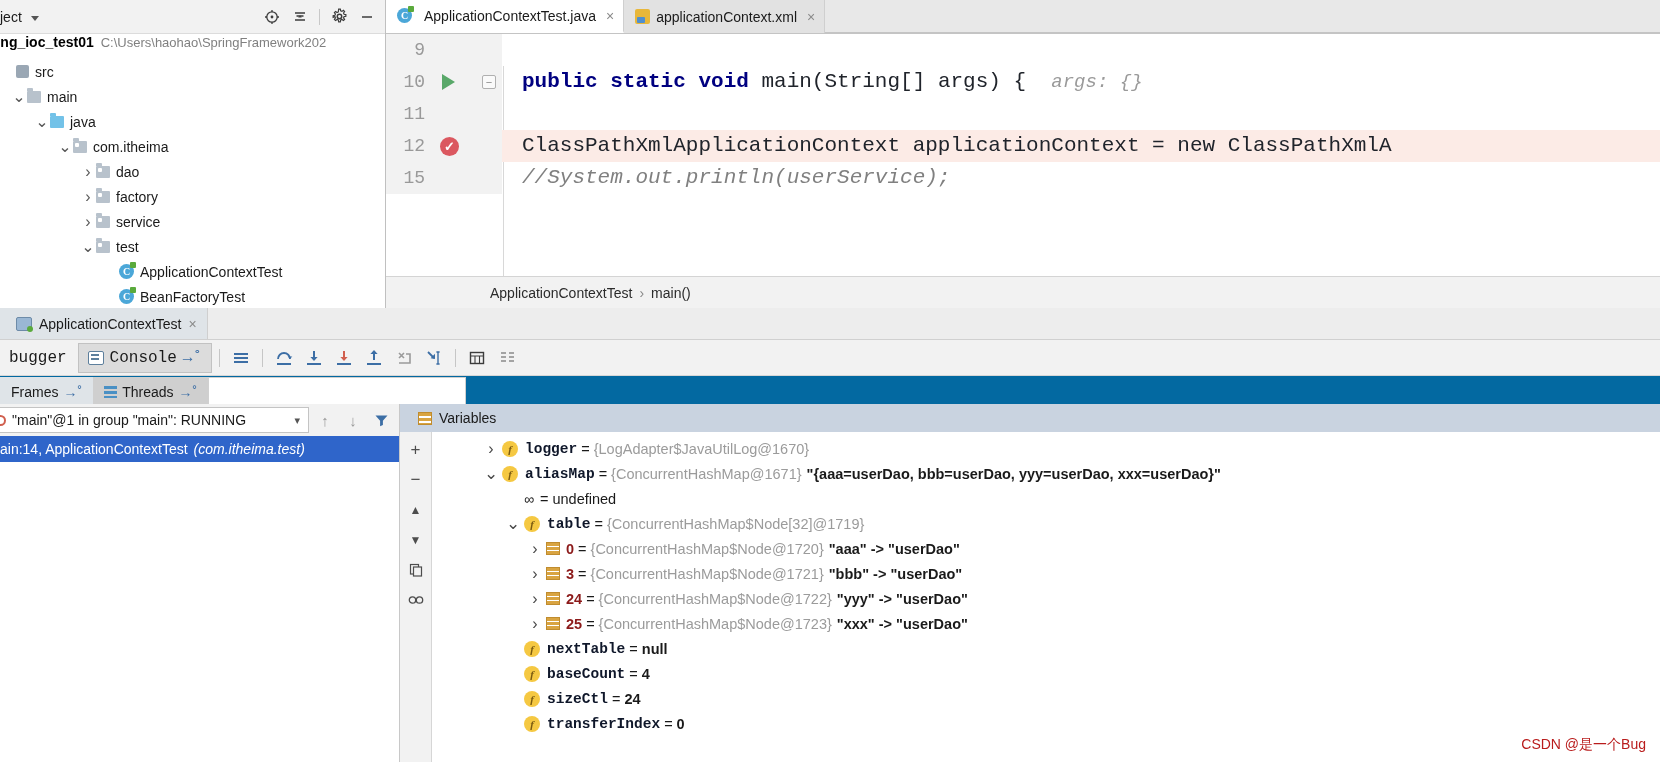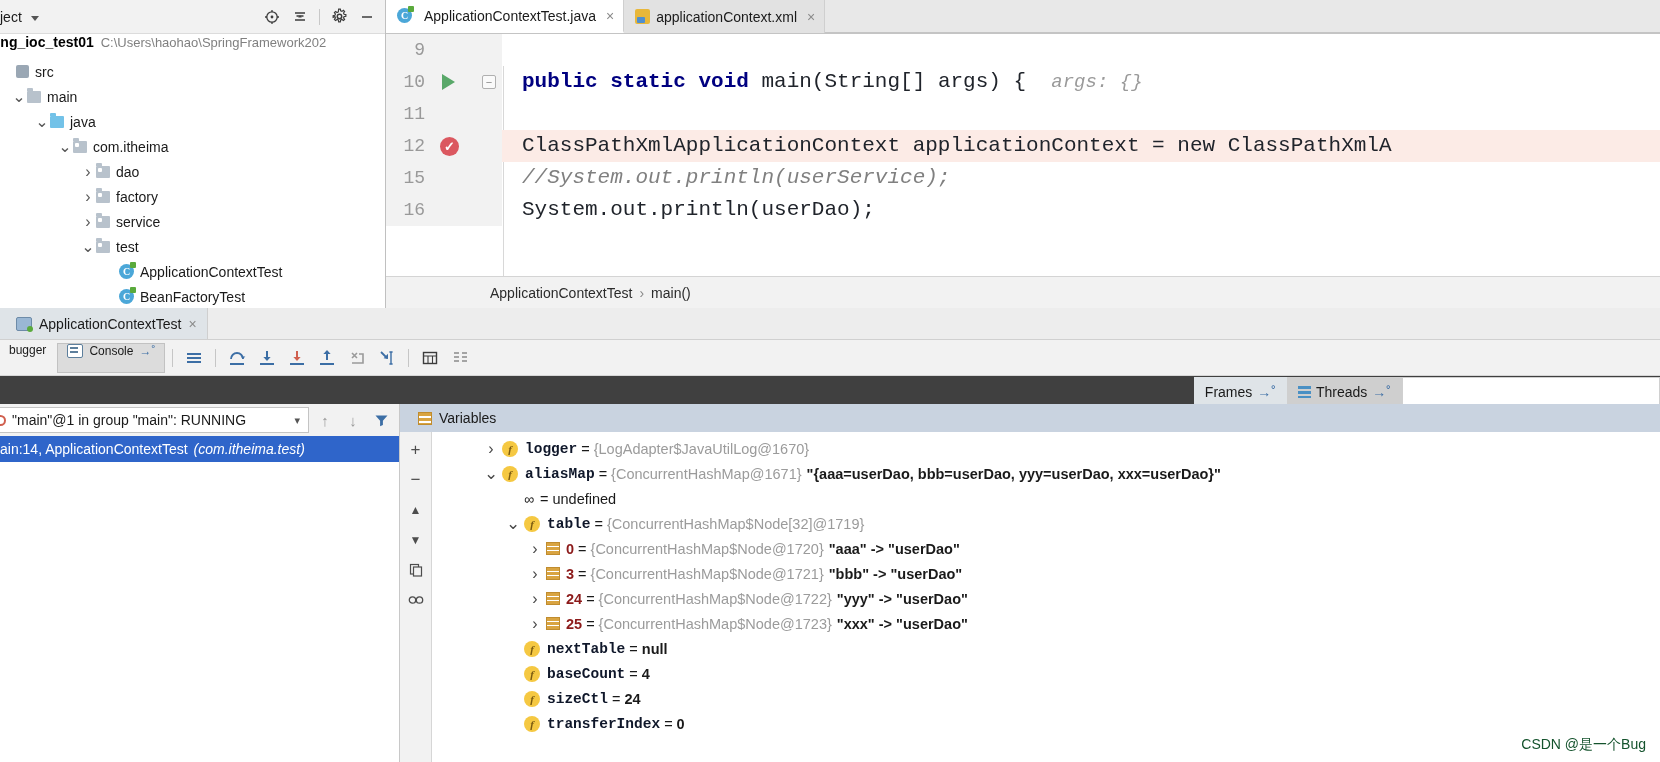--- a/index.html
+++ b/index.html
@@ -187,40 +187,40 @@
     content: ""; position: absolute; right: -2px; bottom: -2px; width: 6px; height: 6px;
     background: #5aaa3c; border-radius: 50%;
   }
   .dtab .xclose { color: #8a8a8a; font-size: 14px; }
 
   .debug-toolbar {
     display: flex; align-items: center; height: 36px; background: #f2f2f2;
     border-bottom: 1px solid #d7d7d7; gap: 2px; padding-left: 0px;
   }
   .dbtab {
-    display: flex; align-items: flex-start; gap: 6px; height: 30px; padding: 0 9px;
-    font-size: 12px; color: #1a1a1a;
+    display: flex; align-items: center; gap: 6px; height: 30px; padding: 0 9px;
+    font-size: 16px; color: #1a1a1a; font-family: Liberation Mono, monospace;
   }
   .dbtab.active { background: #dcdcdc; border: 1px solid #c2c2c2; }
   .console-icon {
     width: 16px; height: 14px; border: 1.5px solid #5d7f9c; background: #fff;
     border-radius: 2px; flex: none; position: relative;
   }
   .console-icon::after {
     content: ""; position: absolute; left: 2px; top: 2px; width: 8px; height: 2px;
     background: #5d7f9c; box-shadow: 0 4px 0 #5d7f9c;
   }
   .tb-icon {
     width: 28px; height: 28px; display: flex; align-items: center;
     justify-content: center; color: #3c6ea5;
   }
   .tb-div { width: 1px; height: 18px; background: #c6c6c6; margin: 0 5px; }
 
   .ft-row {
-    display: flex; align-items: flex-end; height: 30px; background: #404040; justify-content: flex-end;
+    display: flex; align-items: flex-end; height: 30px; background: #0369a1;
   }
   .ft-tab {
     display: flex; align-items: center; gap: 5px; height: 29px; padding: 0 11px;
     font-size: 14px; color: #1a1a1a;
   }
   .ft-tab.sel { background: #dfe4e8; }
   .ft-tab.grey { background: #cfcfcf; }
   .ft-blank { flex: none; width: 258px; height: 29px; background: #ffffff;
               border: 1px solid #d0d0d0; }
 
@@ -301,21 +301,21 @@
   .vnum { color: #1a1a1a; font-weight: bold; }
   .vlabel { color: #1a1a1a; }
   .idx { color: #8c1a1a; font-weight: bold; }
   .glasses { font-size: 14px; color: #1a1a1a; letter-spacing: -1px; margin-right: 3px; }
 
   .cursor-arrow {
     position: absolute; left: 979px; top: 624px; width: 0; height: 0;
     pointer-events: none;
   }
   .watermark {
-    position: absolute; right: 14px; bottom: 8px; font-size: 14px; color: #14532d;
+    position: absolute; right: 14px; bottom: 8px; font-size: 14px; color: #b91c1c;
   }
 </style>
 </head>
 <body>
 
 <div class="app">
 
   <div class="project-panel">
     <div class="project-header">
       <span class="proj-title">ject</span>
@@ -462,26 +462,20 @@
 
 
 
       <div class="code-line">
         <span class="gutter-num">15</span>
         <span class="gutter-icons"></span>
         <span class="gutter-fold"></span>
         <span class="code-text cmt">//System.out.println(userService);</span>
       </div>
 
-      <div class="code-line">
-        <span class="gutter-num">16</span>
-        <span class="gutter-icons"></span>
-        <span class="gutter-fold"></span>
-        <span class="code-text">System.out.println(userDao);</span>
-      </div>
     </div>
 
     <div class="breadcrumb">
       <span>ApplicationContextTest</span>
       <span class="bc-sep">›</span>
       <span>main()</span>
     </div>
   </div>
 
   <div class="debug-window">

